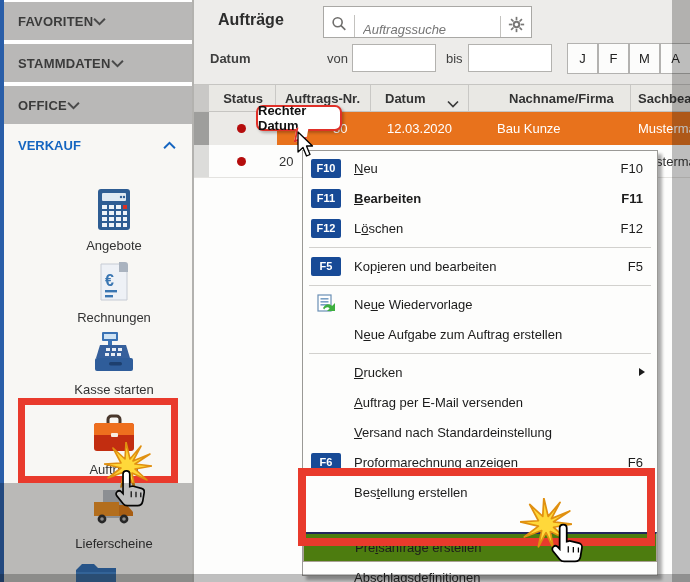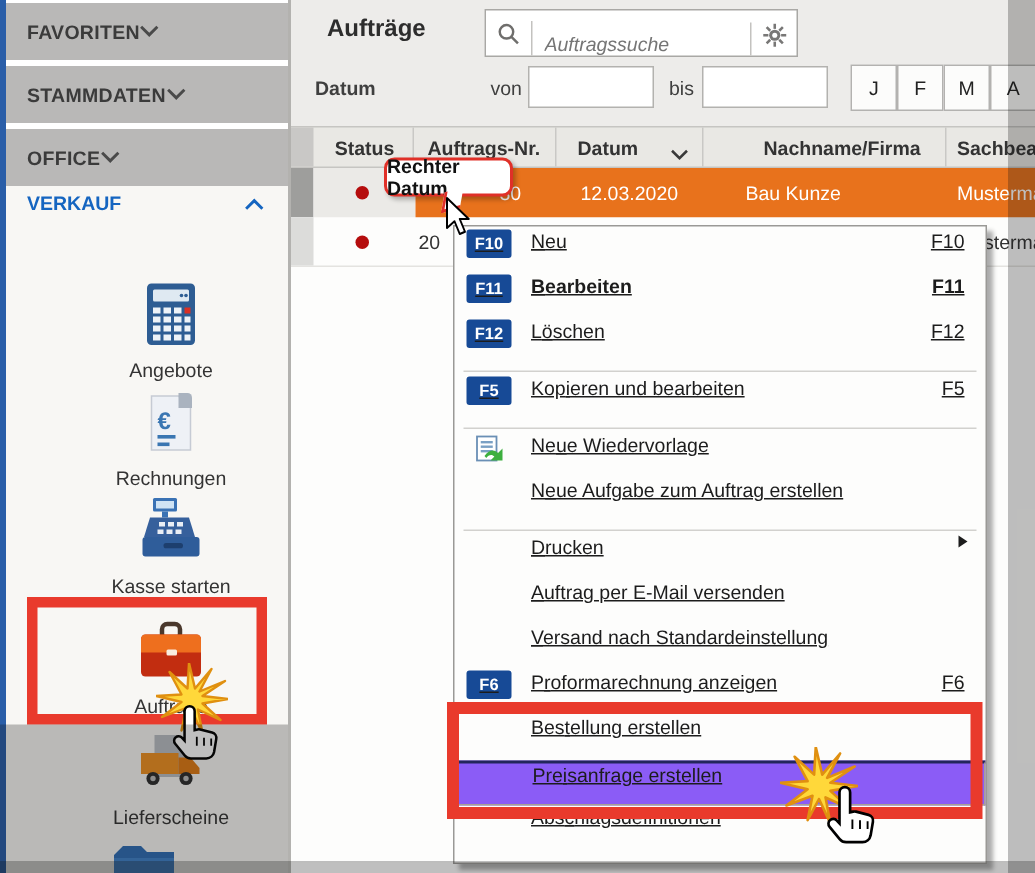--- a/index.html
+++ b/index.html
@@ -8,21 +8,21 @@
   .dots{background-image:radial-gradient(rgba(130,120,105,.16) 1px,transparent 1.2px);
         background-size:5px 5px;}
   
   #blue-stripe{position:absolute;left:0;top:0;width:4px;height:582px;background:#2a5ea8;}
   .side-sec{position:absolute;left:4px;width:188px;height:38px;background:#b9b8b7;
             display:flex;align-items:center;justify-content:flex-start;
             padding:0 16px 0 14px;box-sizing:border-box;}
   .side-sec .lbl{font-size:13px;font-weight:600;color:#3b3b3b;letter-spacing:.2px;}
   #side-light{position:absolute;left:4px;top:124px;width:188px;height:458px;background:#f8f7f4;}
   #verkauf-hdr{position:absolute;left:4px;top:128px;width:188px;height:34px;
-            display:flex;justify-content:space-between;
+            display:flex;align-items:center;justify-content:space-between;
             padding:0 16px 0 14px;box-sizing:border-box;}
   #verkauf-hdr .lbl{font-size:13px;font-weight:600;color:#1565c0;}
   .side-item{position:absolute;left:4px;width:220px;text-align:center;}
   .side-item .cap{display:block;margin-top:2px;font-size:13px;color:#333;}
   #sidebar-border{position:absolute;left:192px;top:0;width:2px;height:582px;background:#b3b2af;}
   
   #topbar{position:absolute;left:194px;top:0;width:496px;height:84px;background:#edecea;}
   #page-title{position:absolute;left:218px;top:11px;font-size:16px;font-weight:bold;color:#2d2d2d;}
   #searchbox{position:absolute;left:323px;top:6px;width:209px;height:32px;background:#fff;
              border:1px solid #a9a8a5;box-sizing:border-box;display:flex;align-items:flex-end;}
@@ -47,34 +47,34 @@
   #marker-h{position:absolute;left:194px;top:85px;width:15px;height:26px;background:#c9c8c6;}
   #tbody-bg{position:absolute;left:194px;top:112px;width:496px;height:463px;background:#fdfdfc;}
   .row{position:absolute;left:194px;width:496px;height:33px;}
   .dot{position:absolute;width:9px;height:9px;border-radius:50%;background:#b50d0d;left:237px;}
   .cellt{position:absolute;font-size:13px;line-height:33px;white-space:nowrap;}
   #row1-orange{position:absolute;left:277px;top:112px;width:413px;height:33px;background:#e8721c;}
   
   #ctx{position:absolute;left:302px;top:150px;width:356px;height:426px;background:#fdfdfc;
        border:1px solid #9a9996;box-sizing:border-box;padding-top:2px;z-index:10;
        box-shadow:4px 4px 3px rgba(0,0,0,.32);}
-  .mi{height:30px;display:flex;align-items:flex-start;font-size:13px;color:#1c1c1c;text-decoration:underline;}
+  .mi{height:30px;display:flex;align-items:center;font-size:13px;color:#1c1c1c;}
   .mi .slot{width:32px;margin-left:7px;display:flex;align-items:center;justify-content:center;}
   .badge{min-width:30px;height:19px;background:#174a96;color:#fff;font-size:11px;font-weight:bold;
          border-radius:2px;display:flex;align-items:center;justify-content:center;}
   .badge:empty{visibility:hidden;}
   .milabel{margin-left:12px;flex:1;white-space:nowrap;}
   .mshort{margin-right:14px;font-size:13px;color:#1c1c1c;}
   .mi.bold .milabel,.mi.bold .mshort{font-weight:bold;}
   .msep{height:8px;position:relative;}
   .msep::after{content:"";position:absolute;left:6px;right:6px;top:4px;height:1px;background:#d2d1ce;}
   .subarrow{width:0;height:0;border-top:4.5px solid transparent;border-bottom:4.5px solid transparent;
             border-left:6px solid #1c1c1c;margin-right:12px;}
-  .mi.hl{background:#8b5cf6;border:1px solid #a8a094;border-top:2px solid #23265c;
-         box-sizing:border-box;}
+  .mi.hl{background:#4d7c0f;border:1px solid #a8a094;border-top:2px solid #23265c;
+         box-sizing:border-box;margin-top:25px;}
   
   .red-frame{position:absolute;border:8px solid #e93a2c;box-sizing:border-box;z-index:20;}
   .red-frame.thin{border-width:7px;}
   #tooltip{position:absolute;left:256px;top:105px;width:86px;height:26px;background:#fff;
            border:2px solid #e03028;border-radius:7px;box-sizing:border-box;z-index:30;
            display:flex;align-items:center;justify-content:center;font-size:13px;font-weight:bold;
            color:#111;box-shadow:2px 2px 3px rgba(0,0,0,.25);}
   #tooltip-tail{position:absolute;left:295px;top:127px;width:11px;height:11px;background:#fff;
            border-left:2px solid #e03028;border-bottom:2px solid #e03028;
            transform:rotate(-15deg) skew(-25deg);z-index:30;}

